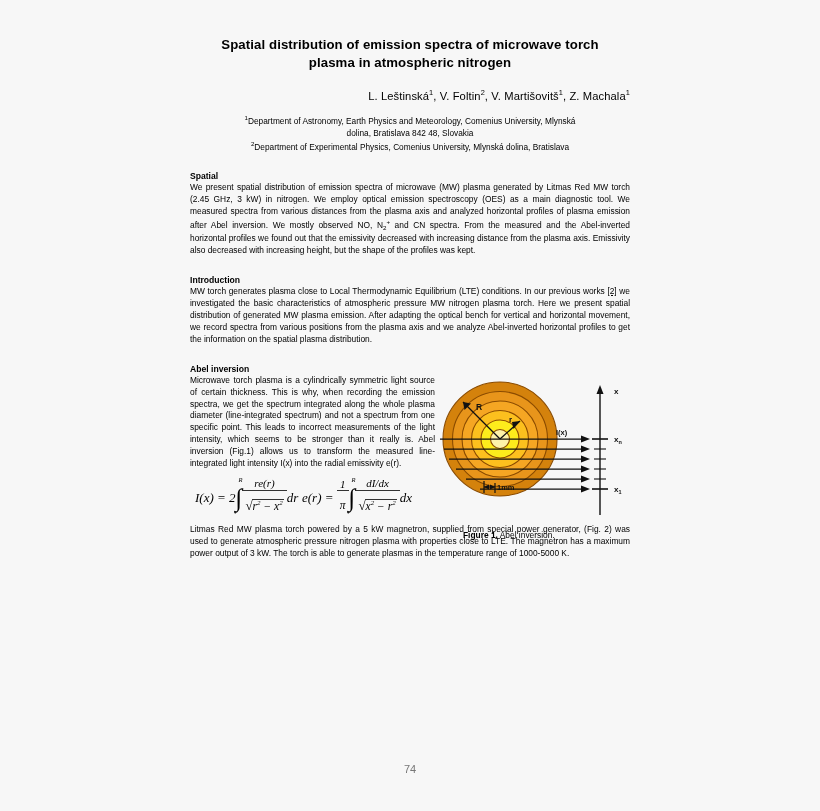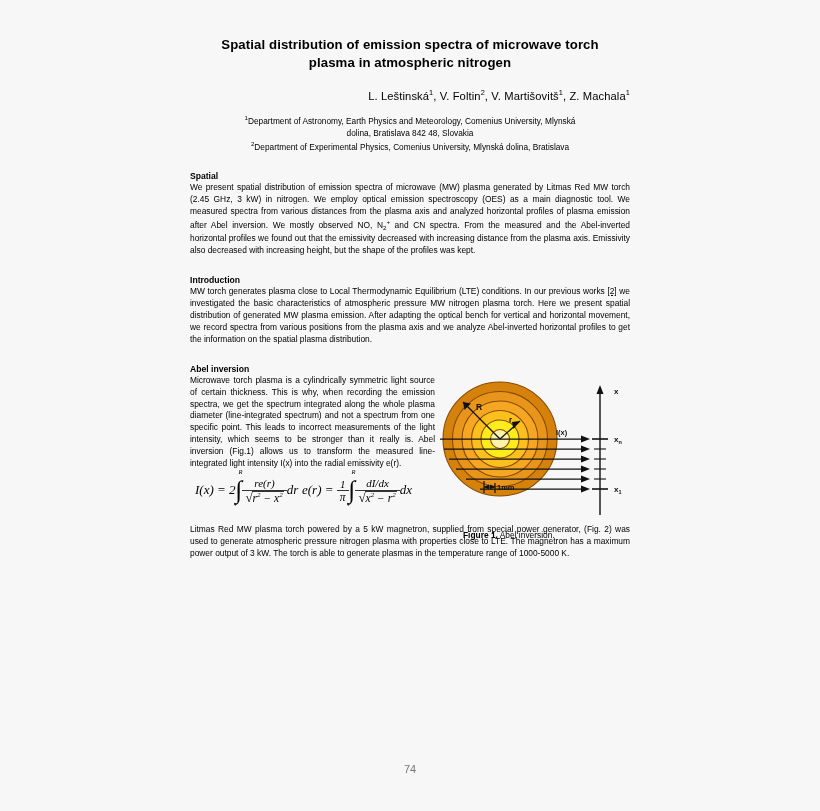--- a/index.html
+++ b/index.html
@@ -123,21 +123,21 @@
     line-height: 1.05;
   }
   .frac .num {
     display: block;
     padding: 0 3px;
     font-size: 11px;
   }
   .frac .den {
     display: block;
     border-top: 1px solid #333;
-    padding: 0 3px;
+    padding: 8px 3px;
     font-size: 11.5px;
   }
   .intsign {
     display: inline-block;
     position: relative;
     font-size: 25px;
     font-style: normal;
     font-family: "Liberation Serif", serif;
     vertical-align: middle;
     line-height: 0.75;

